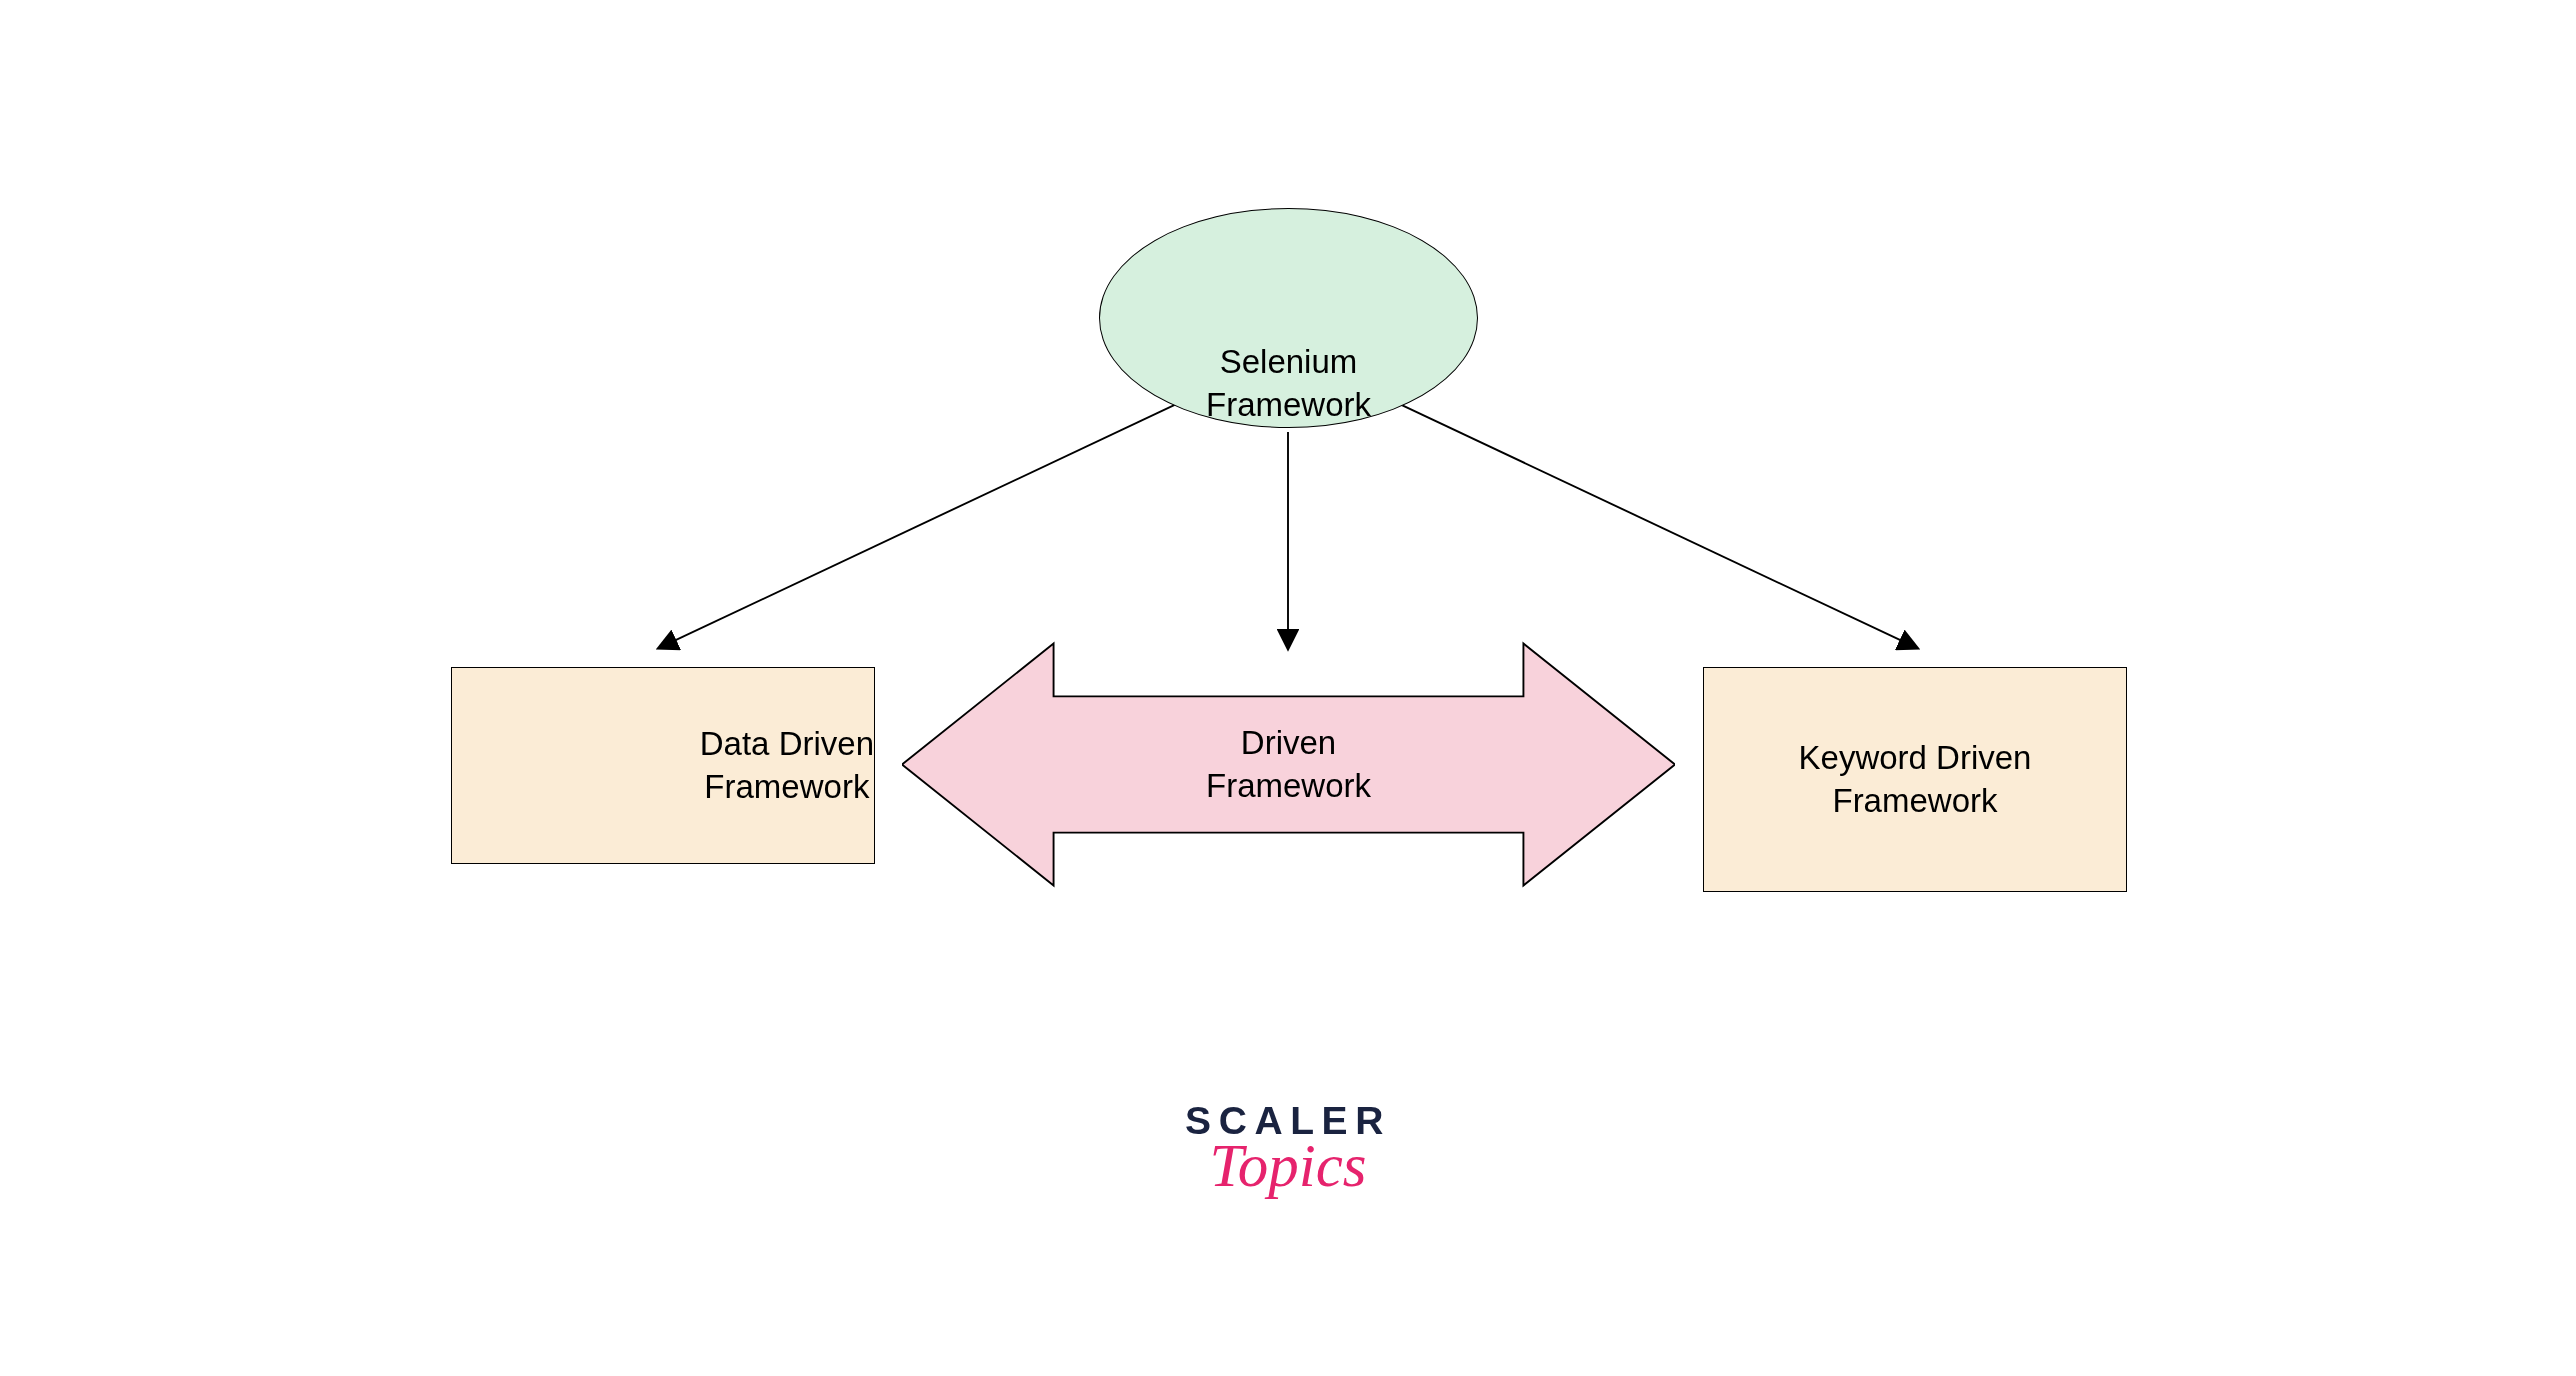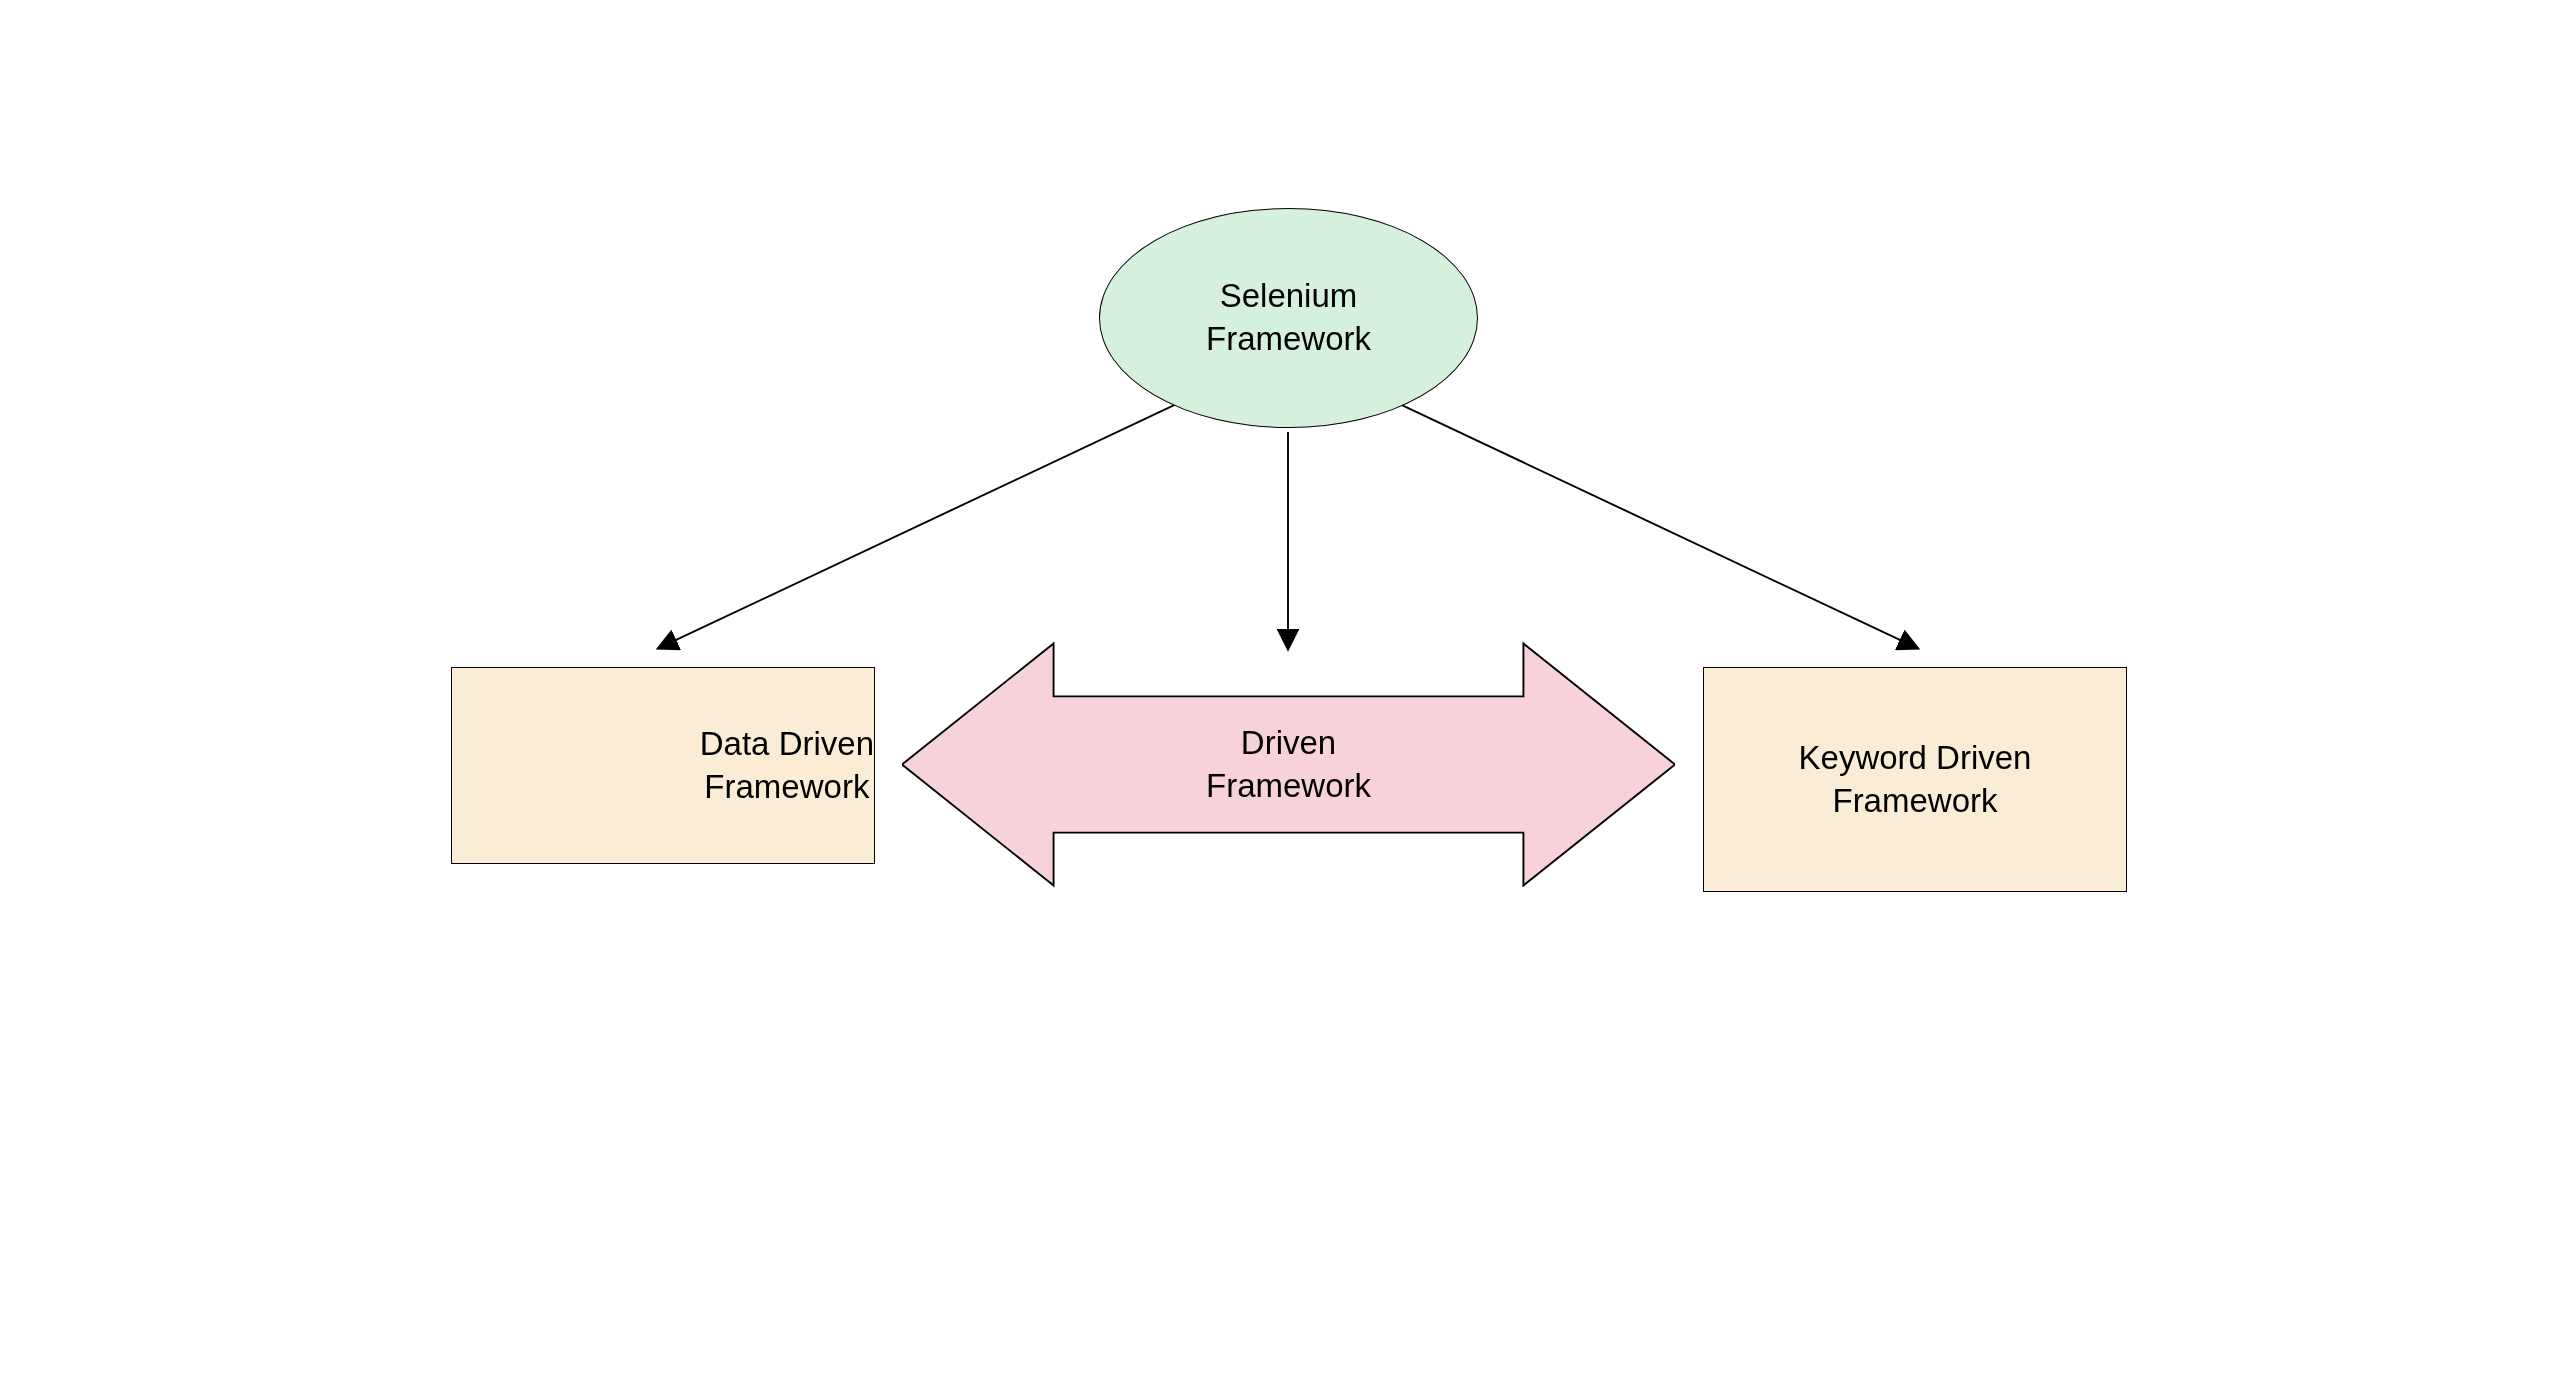--- a/index.html
+++ b/index.html
@@ -20,21 +20,21 @@
       left: 0;
       width: 100%;
       height: 100%;
     }
     .ellipse-node {
       position: absolute;
       background: #d6f0de;
       border: 1.5px solid #000;
       border-radius: 50%;
       display: flex;
-      align-items: center;
+      align-items: flex-end;
       justify-content: center;
       text-align: center;
       font-size: 33px;
       line-height: 1.3;
       color: #000;
     }
     .rect-node {
       position: absolute;
       background: #fbecd6;
       border: 1.5px solid #000;
@@ -140,15 +140,19 @@
     </div>
   </div>
 
   <div class="rect-node" style="left:1703px; top:667px; width:424px; height:225px;">
     <div class="node-text">
       <span>Keyword Driven</span><br>
       <span>Framework</span>
     </div>
   </div>
 
+  <div class="logo-container" style="left:1144px; top:1099px; width:288px;">
+    <div class="logo-scaler">SCALER</div>
+    <div class="logo-topics">Topics</div>
+  </div>
 
 </div>
 
 
 </body></html>

